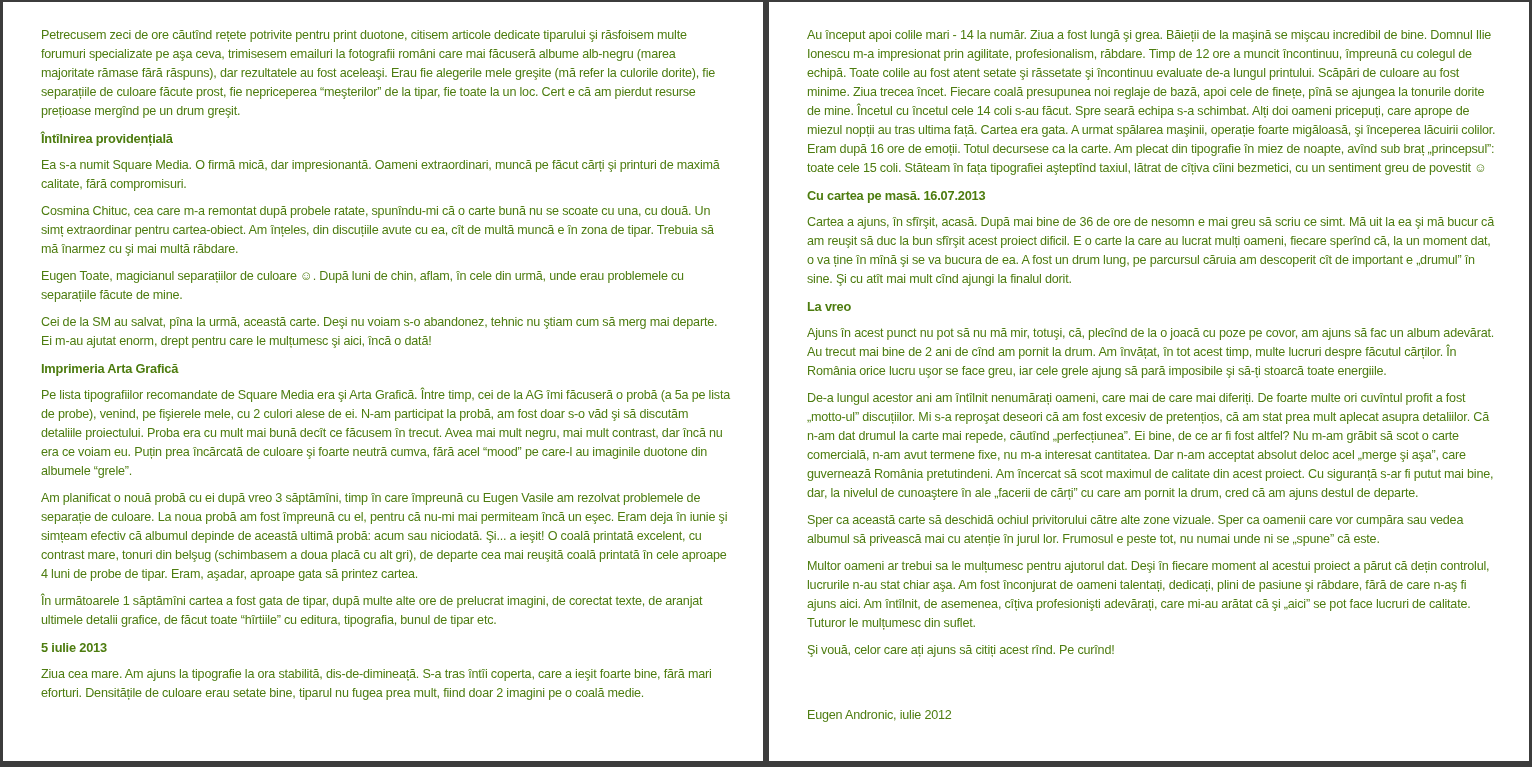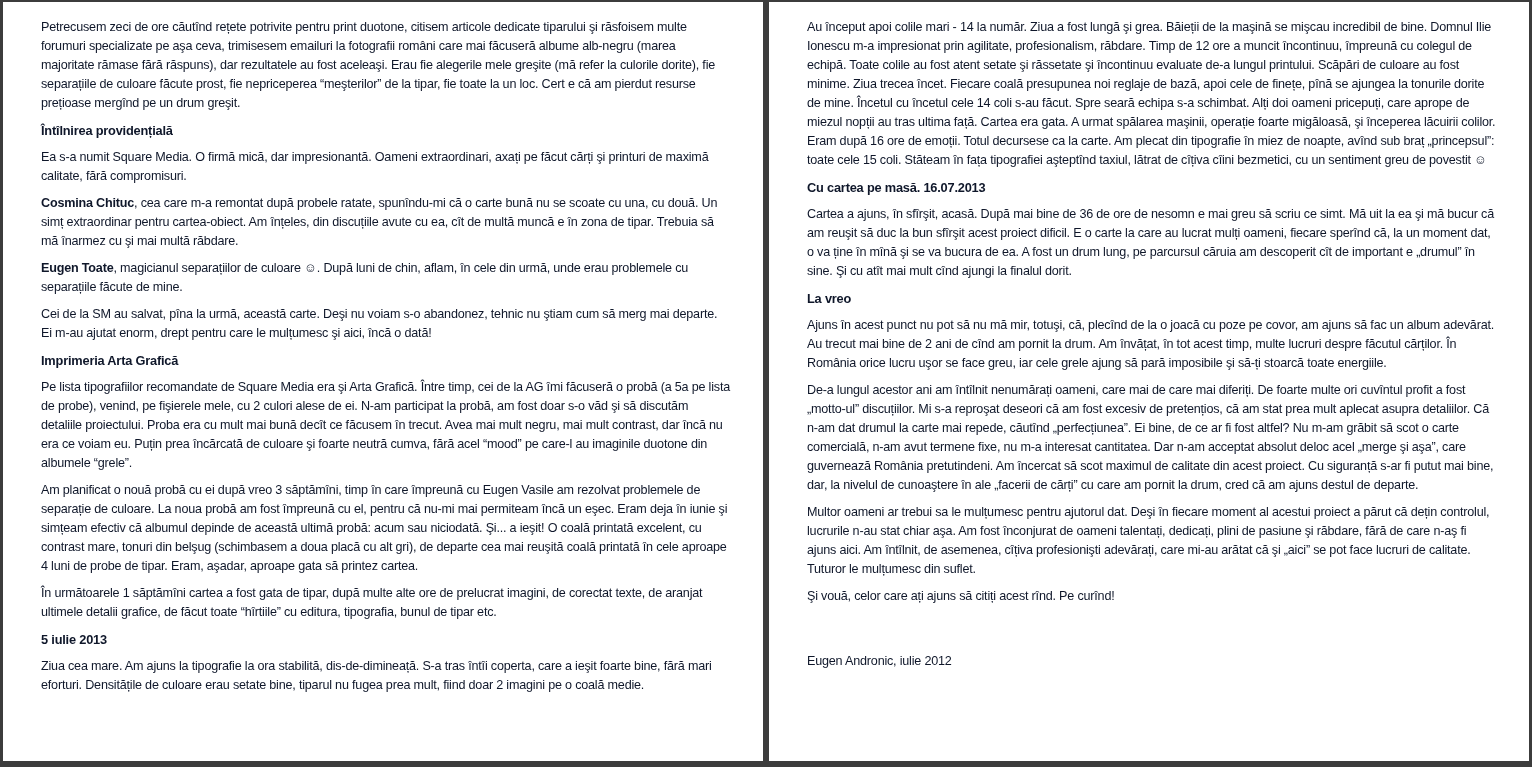--- a/index.html
+++ b/index.html
@@ -19,22 +19,22 @@
     height: 767px;
     display: flex;
     padding: 2px 3px 6px 3px;
     background: #3c3c3c;
   }
   .page {
     box-sizing: border-box;
     flex: 1 1 0;
     background: #ffffff;
     overflow: hidden;
-    padding: 16px 32px 10px 38px;
-    color: #0f172a;
+    padding: 24px 32px 10px 38px;
+    color: #4d7c0f;
   }
   .page-divider {
     flex: 0 0 6px;
     background: #3c3c3c;
   }
   .page p {
     margin: 0 0 8px 0;
     font-size: 12.6px;
     letter-spacing: -0.2px;
     line-height: 19px;
@@ -44,47 +44,48 @@
     font-weight: bold;
     font-size: 12.8px;
     letter-spacing: -0.2px;
     line-height: 19px;
     margin: 0 0 8px 0;
   }
   .page .spacer {
     height: 38px;
   }
   .page b {
-    font-weight: bold;
+    font-weight: normal;
   }
 </style>
 </head>
 <body>
 
 <div class="spread">
   <div class="page">
       <p>Petrecusem zeci de ore căutînd rețete potrivite pentru print duotone, citisem articole dedicate tiparului şi răsfoisem multe forumuri specializate pe aşa ceva, trimisesem emailuri la fotografii români care mai făcuseră albume alb-negru (marea majoritate rămase fără răspuns), dar rezultatele au fost aceleaşi. Erau fie alegerile mele greşite (mă refer la culorile dorite), fie separațiile de culoare făcute prost, fie nepriceperea “meşterilor” de la tipar, fie toate la un loc. Cert e că am pierdut resurse prețioase mergînd pe un drum greşit.</p>
       <div class="heading">Întîlnirea providențială</div>
-      <p>Ea s-a numit Square Media. O firmă mică, dar impresionantă. Oameni extraordinari, axați pe făcut cărți şi printuri de maximă calitate, fără compromisuri.</p>
+      <p>Ea s-a numit Square Media. O firmă mică, dar impresionantă. Oameni extraordinari, muncă pe făcut cărți şi printuri de maximă calitate, fără compromisuri.</p>
       <p><b>Cosmina Chituc</b>, cea care m-a remontat după probele ratate, spunîndu-mi că o carte bună nu se scoate cu una, cu două. Un simț extraordinar pentru cartea-obiect. Am înțeles, din discuțiile avute cu ea, cît de multă muncă e în zona de tipar. Trebuia să mă înarmez cu şi mai multă răbdare.</p>
       <p><b>Eugen Toate</b>, magicianul separațiilor de culoare ☺. După luni de chin, aflam, în cele din urmă, unde erau problemele cu separațiile făcute de mine.</p>
       <p>Cei de la SM au salvat, pîna la urmă, această carte. Deşi nu voiam s-o abandonez, tehnic nu ştiam cum să merg mai departe. Ei m-au ajutat enorm, drept pentru care le mulțumesc şi aici, încă o dată!</p>
       <div class="heading">Imprimeria Arta Grafică</div>
       <p>Pe lista tipografiilor recomandate de Square Media era şi Arta Grafică. Între timp, cei de la AG îmi făcuseră o probă (a 5a pe lista de probe), venind, pe fişierele mele, cu 2 culori alese de ei. N-am participat la probă, am fost doar s-o văd şi să discutăm detaliile proiectului. Proba era cu mult mai bună decît ce făcusem în trecut. Avea mai mult negru, mai mult contrast, dar încă nu era ce voiam eu. Puțin prea încărcată de culoare şi foarte neutră cumva, fără acel “mood” pe care-l au imaginile duotone din albumele “grele”.</p>
       <p>Am planificat o nouă probă cu ei după vreo 3 săptămîni, timp în care împreună cu Eugen Vasile am rezolvat problemele de separație de culoare. La noua probă am fost împreună cu el, pentru că nu-mi mai permiteam încă un eşec. Eram deja în iunie şi simțeam efectiv că albumul depinde de această ultimă probă: acum sau niciodată. Şi... a ieşit! O coală printată excelent, cu contrast mare, tonuri din belşug (schimbasem a doua placă cu alt gri), de departe cea mai reuşită coală printată în cele aproape 4 luni de probe de tipar. Eram, aşadar, aproape gata să printez cartea.</p>
       <p>În următoarele 1 săptămîni cartea a fost gata de tipar, după multe alte ore de prelucrat imagini, de corectat texte, de aranjat ultimele detalii grafice, de făcut toate “hîrtiile” cu editura, tipografia, bunul de tipar etc.</p>
       <div class="heading">5 iulie 2013</div>
       <p>Ziua cea mare. Am ajuns la tipografie la ora stabilită, dis-de-dimineață. S-a tras întîi coperta, care a ieşit foarte bine, fără mari eforturi. Densitățile de culoare erau setate bine, tiparul nu fugea prea mult, fiind doar 2 imagini pe o coală medie.</p>
     </div>
   <div class="page-divider"></div>
   <div class="page">
       <p>Au început apoi colile mari - 14 la număr. Ziua a fost lungă şi grea. Băieții de la maşină se mişcau incredibil de bine. Domnul Ilie Ionescu m-a impresionat prin agilitate, profesionalism, răbdare. Timp de 12 ore a muncit încontinuu, împreună cu colegul de echipă. Toate colile au fost atent setate şi răssetate şi încontinuu evaluate de-a lungul printului. Scăpări de culoare au fost minime. Ziua trecea încet. Fiecare coală presupunea noi reglaje de bază, apoi cele de finețe, pînă se ajungea la tonurile dorite de mine. Încetul cu încetul cele 14 coli s-au făcut. Spre seară echipa s-a schimbat. Alți doi oameni pricepuți, care aprope de miezul nopții au tras ultima față. Cartea era gata. A urmat spălarea maşinii, operație foarte migăloasă, şi începerea lăcuirii colilor. Eram după 16 ore de emoții. Totul decursese ca la carte. Am plecat din tipografie în miez de noapte, avînd sub braț „princepsul”: toate cele 15 coli. Stăteam în fața tipografiei aşteptînd taxiul, lătrat de cîțiva cîini bezmetici, cu un sentiment greu de povestit ☺</p>
       <div class="heading">Cu cartea pe masă. 16.07.2013</div>
       <p>Cartea a ajuns, în sfîrşit, acasă. După mai bine de 36 de ore de nesomn e mai greu să scriu ce simt. Mă uit la ea şi mă bucur că am reuşit să duc la bun sfîrşit acest proiect dificil. E o carte la care au lucrat mulți oameni, fiecare sperînd că, la un moment dat, o va ține în mînă şi se va bucura de ea. A fost un drum lung, pe parcursul căruia am descoperit cît de important e „drumul” în sine. Şi cu atît mai mult cînd ajungi la finalul dorit.</p>
       <div class="heading">La vreo</div>
       <p>Ajuns în acest punct nu pot să nu mă mir, totuşi, că, plecînd de la o joacă cu poze pe covor, am ajuns să fac un album adevărat. Au trecut mai bine de 2 ani de cînd am pornit la drum. Am învățat, în tot acest timp, multe lucruri despre făcutul cărților. În România orice lucru uşor se face greu, iar cele grele ajung să pară imposibile şi să-ți stoarcă toate energiile.</p>
       <p>De-a lungul acestor ani am întîlnit nenumărați oameni, care mai de care mai diferiți. De foarte multe ori cuvîntul profit a fost „motto-ul” discuțiilor. Mi s-a reproşat deseori că am fost excesiv de pretențios, că am stat prea mult aplecat asupra detaliilor. Că n-am dat drumul la carte mai repede, căutînd „perfecțiunea”. Ei bine, de ce ar fi fost altfel? Nu m-am grăbit să scot o carte comercială, n-am avut termene fixe, nu m-a interesat cantitatea. Dar n-am acceptat absolut deloc acel „merge şi aşa”, care guvernează România pretutindeni. Am încercat să scot maximul de calitate din acest proiect. Cu siguranță s-ar fi putut mai bine, dar, la nivelul de cunoaştere în ale „facerii de cărți” cu care am pornit la drum, cred că am ajuns destul de departe.</p>
+      <p>Sper ca această carte să deschidă ochiul privitorului către alte zone vizuale. Sper ca oamenii care vor cumpăra sau vedea albumul să privească mai cu atenție în jurul lor. Frumosul e peste tot, nu numai unde ni se „spune” că este.</p>
       <p>Multor oameni ar trebui sa le mulțumesc pentru ajutorul dat. Deşi în fiecare moment al acestui proiect a părut că dețin controlul, lucrurile n-au stat chiar aşa. Am fost înconjurat de oameni talentați, dedicați, plini de pasiune şi răbdare, fără de care n-aş fi ajuns aici. Am întîlnit, de asemenea, cîțiva profesionişti adevărați, care mi-au arătat că şi „aici” se pot face lucruri de calitate. Tuturor le mulțumesc din suflet.</p>
       <p>Şi vouă, celor care ați ajuns să citiți acest rînd. Pe curînd!</p>
       <div class="spacer"></div>
       <p>Eugen Andronic, iulie 2012</p>
     </div>
 </div>
 
 </body></html>

